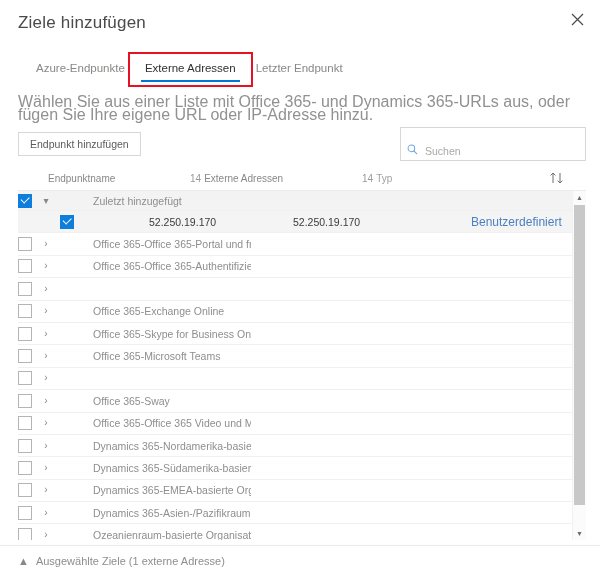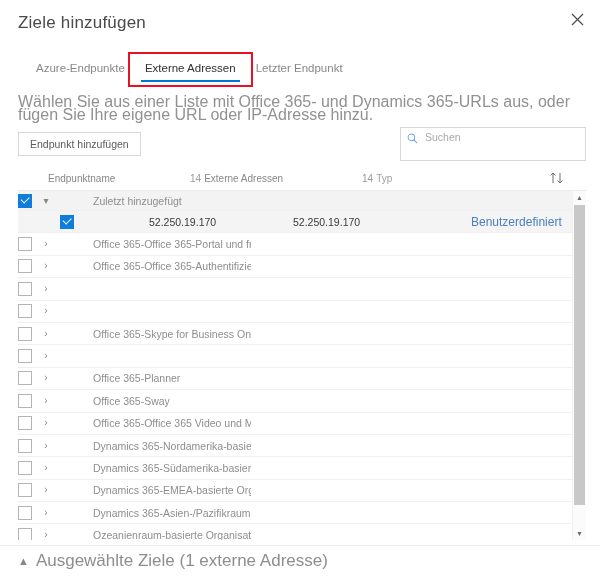--- a/index.html
+++ b/index.html
@@ -109,21 +109,21 @@
     border: 1px solid #d7d7d7;
     height: 24px;
     padding: 0 11px;
     cursor: pointer;
     font-family: "Liberation Sans", sans-serif;
     line-height: 22px;
     white-space: nowrap;
   }
   .search-box {
     display: flex;
-    align-items: flex-end;
+    align-items: flex-start;
     border: 1px solid #d7d7d7;
     background: #fff;
     height: 24px;
     width: 186px;
     box-sizing: border-box;
     padding: 16px 6px;
   }
   .search-icon { display: flex; align-items: center; margin-right: 5px; }
   .search-input {
     border: none;
@@ -274,21 +274,21 @@
     border-top: 1px solid #ececec;
     margin-top: 5px;
     cursor: pointer;
   }
   .selected-chev {
     color: #8a8886;
     font-size: 11px;
     margin-right: 7px;
     line-height: 1;
   }
-  .selected-text { font-size: 17px; color: #8e8e8e; }
+  .selected-text { font-size: 11px; color: #8e8e8e; }
 </style>
 </head>
 <body>
 
 <div class="panel-header">
   <div class="panel-title">Ziele hinzufügen</div>
   <div class="close-btn">
     <svg width="13" height="13" viewBox="0 0 13 13" aria-hidden="true">
       <path d="M1 1 L12 12 M12 1 L1 12" stroke="#4a4a4a" stroke-width="1.2" fill="none"></path>
     </svg>
@@ -366,34 +366,35 @@
       <span class="chev">›</span>
       <span class="cell-name">Office 365-Office 365-Authentifizierung</span>
     </div>
     <div class="row">
       <span class="cb"></span>
       <span class="chev">›</span>
     </div>
     <div class="row">
       <span class="cb"></span>
       <span class="chev">›</span>
+      <span class="cell-name">Office 365-Exchange Online</span>
     </div>
     <div class="row">
       <span class="cb"></span>
       <span class="chev">›</span>
       <span class="cell-name">Office 365-Skype for Business Online</span>
     </div>
     <div class="row">
       <span class="cb"></span>
       <span class="chev">›</span>
-    </div>
-    <div class="row">
-      <span class="cb"></span>
-      <span class="chev">›</span>
-      <span class="cell-name">Office 365-Planner</span>
+      <span class="cell-name">Office 365-Microsoft Teams</span>
+    </div>
+    <div class="row">
+      <span class="cb"></span>
+      <span class="chev">›</span>
     </div>
     <div class="row">
       <span class="cb"></span>
       <span class="chev">›</span>
       <span class="cell-name">Office 365-Sway</span>
     </div>
     <div class="row">
       <span class="cb"></span>
       <span class="chev">›</span>
       <span class="cell-name">Office 365-Office 365 Video und Micr.</span>

